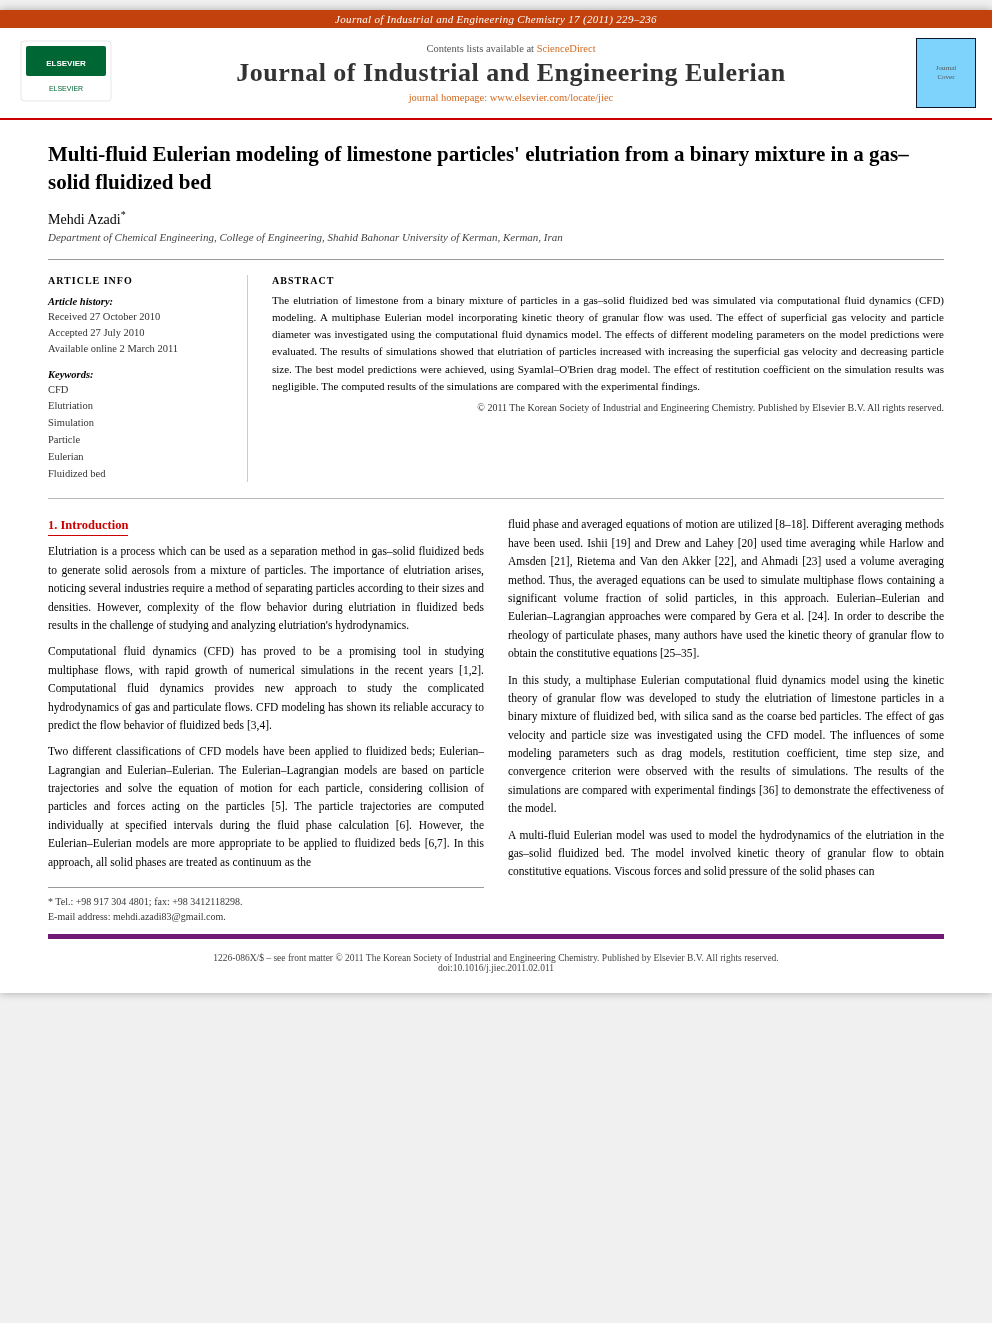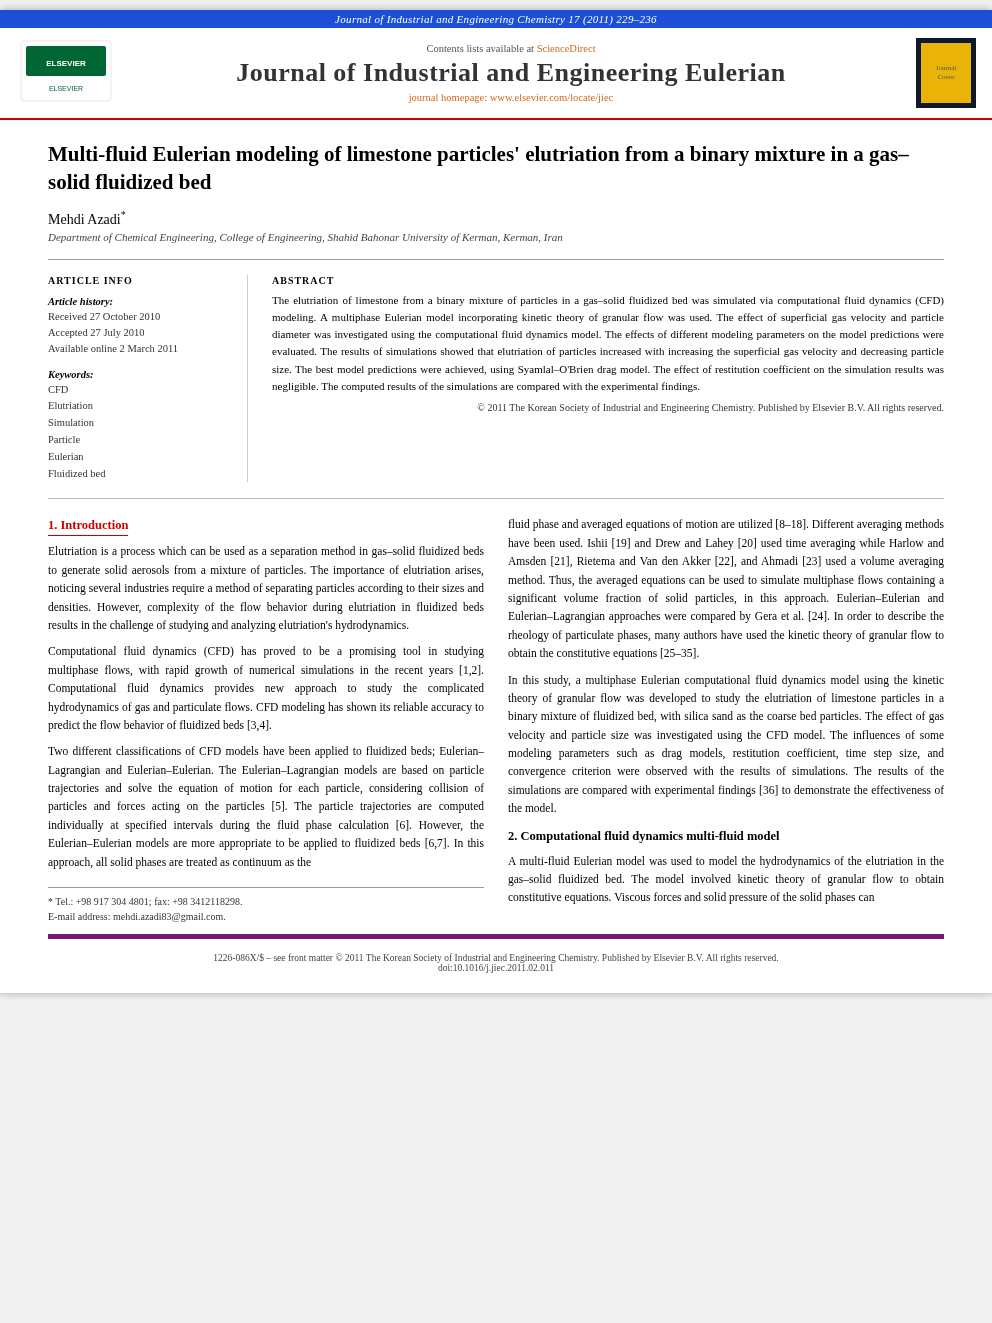--- a/index.html
+++ b/index.html
@@ -12,21 +12,21 @@
       justify-content: center;
       padding: 10px 0;
     }
     .page {
       width: 992px;
       background: #fff;
       box-shadow: 0 0 8px rgba(0,0,0,0.3);
       padding: 0;
     }
     .top-bar {
-      background: #1d4ed8;
+      background: #c2410c;
       color: #fff;
       text-align: center;
       font-size: 11px;
       padding: 3px 0;
       font-style: italic;
       letter-spacing: 0.3px;
     }
     .journal-header {
       border-bottom: 2px solid #c00;
       display: flex;
@@ -75,28 +75,28 @@
     .journal-logo-right {
       width: 80px;
       flex-shrink: 0;
       display: flex;
       align-items: center;
       justify-content: flex-end;
     }
     .journal-logo-box {
       width: 60px;
       height: 70px;
-      border: 5px solid #0f172a;
+      border: 1px solid #0f172a;
       display: flex;
       align-items: center;
       justify-content: center;
       font-size: 7px;
       color: #555;
       text-align: center;
-      background: #eab308;
+      background: #7dd3fc;
     }
     .main-content {
       padding: 20px 48px 20px 48px;
     }
     .article-title {
       font-size: 21px;
       font-weight: bold;
       color: #000;
       line-height: 1.35;
       margin-bottom: 12px;
@@ -329,21 +329,20 @@
       </div>
 
       <div class="body-col">
         <div class="body-paragraph">
           fluid phase and averaged equations of motion are utilized [8–18]. Different averaging methods have been used. Ishii [19] and Drew and Lahey [20] used time averaging while Harlow and Amsden [21], Rietema and Van den Akker [22], and Ahmadi [23] used a volume averaging method. Thus, the averaged equations can be used to simulate multiphase flows containing a significant volume fraction of solid particles, in this approach. Eulerian–Eulerian and Eulerian–Lagrangian approaches were compared by Gera et al. [24]. In order to describe the rheology of particulate phases, many authors have used the kinetic theory of granular flow to obtain the constitutive equations [25–35].
         </div>
         <div class="body-paragraph">
           In this study, a multiphase Eulerian computational fluid dynamics model using the kinetic theory of granular flow was developed to study the elutriation of limestone particles in a binary mixture of fluidized bed, with silica sand as the coarse bed particles. The effect of gas velocity and particle size was investigated using the CFD model. The influences of some modeling parameters such as drag models, restitution coefficient, time step size, and convergence criterion were observed with the results of simulations. The results of the simulations are compared with experimental findings [36] to demonstrate the effectiveness of the model.
         </div>
 
-        <div class="section-heading">2. Computational fluid dynamics multi-fluid model</div>
 
         <div class="body-paragraph">
           A multi-fluid Eulerian model was used to model the hydrodynamics of the elutriation in the gas–solid fluidized bed. The model involved kinetic theory of granular flow to obtain constitutive equations. Viscous forces and solid pressure of the solid phases can
         </div>
       </div>
 
     </div>
 
     <div class="footnote-bottom">
       <div>1226-086X/$ – see front matter © 2011 The Korean Society of Industrial and Engineering Chemistry. Published by Elsevier B.V. All rights reserved.</div>

